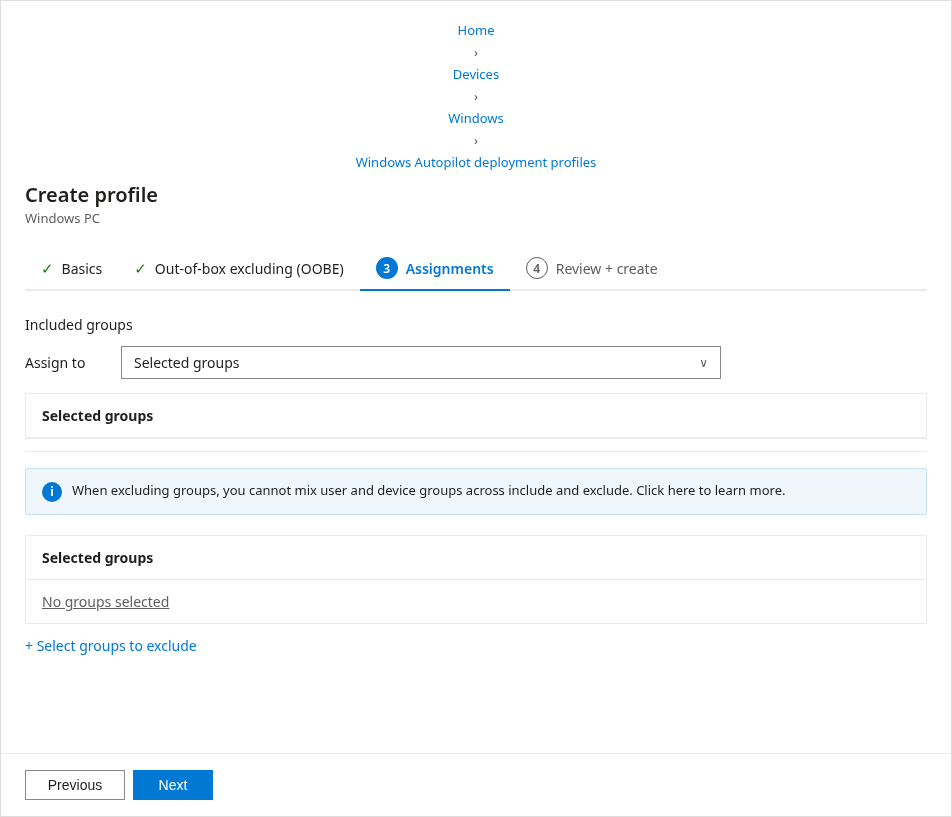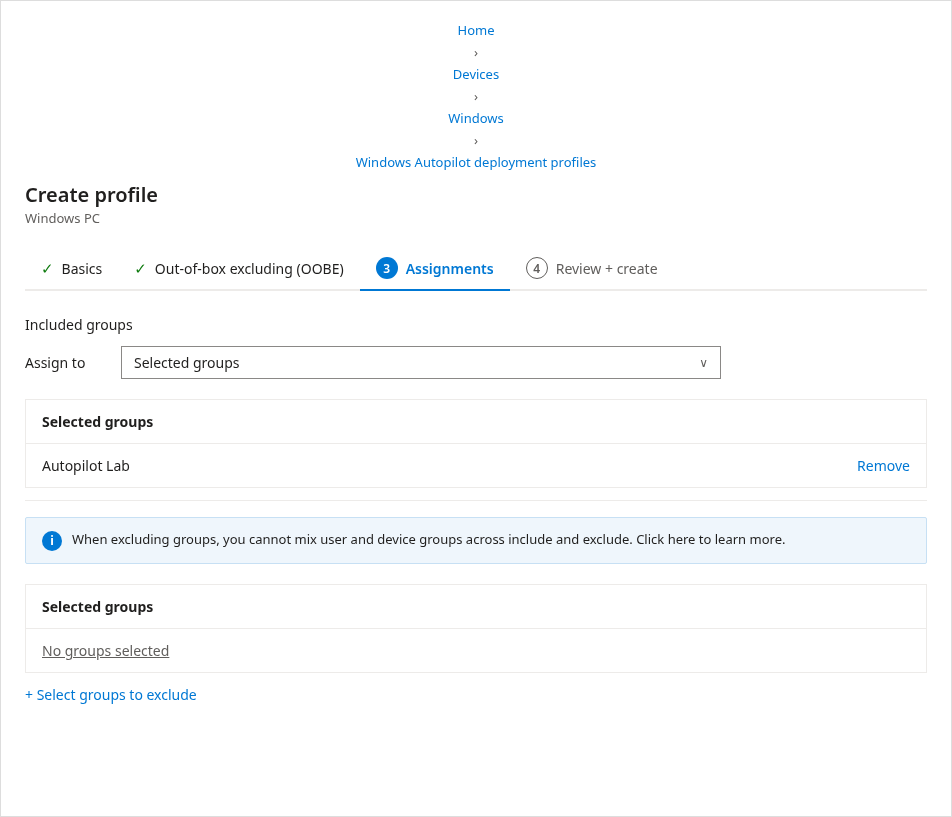--- a/index.html
+++ b/index.html
@@ -108,21 +108,21 @@
       font-size: 14px;
       font-weight: 400;
       color: #201f1e;
       margin-bottom: 12px;
     }
     
     .assign-row {
       display: flex;
       align-items: center;
       gap: 16px;
-      margin-bottom: 20px;
+      margin-bottom: 14px;
     }
     .assign-label {
       font-size: 14px;
       color: #201f1e;
       min-width: 80px;
     }
     .assign-dropdown {
       flex: 1;
       max-width: 600px;
       border: 1px solid #8a8886;
@@ -291,24 +291,20 @@
         <span class="assign-label">Assign to</span>
         <div class="assign-dropdown">
           <span>Selected groups</span>
           <span class="chevron-down">∨</span>
         </div>
       </div>
 
       
       <div class="groups-box">
         <div class="groups-box-header">Selected groups</div>
-        <div class="groups-box-row">
-          <span>Autopilot Lab</span>
-          <a class="remove-link">Remove</a>
-        </div>
       </div>
 
     </div>
 
     <hr class="divider">
 
     <div>
 
       
       <div class="info-banner">
@@ -322,13 +318,17 @@
       <div class="groups-box">
         <div class="groups-box-header">Selected groups</div>
         <div class="no-groups">No groups selected</div>
       </div>
 
       <a class="select-link">+ Select groups to exclude</a>
     </div>
 
   </div>
 
+  <div class="footer">
+    <button class="btn-previous">Previous</button>
+    <button class="btn-next">Next</button>
+  </div>
 </div>
 
 </body></html>

